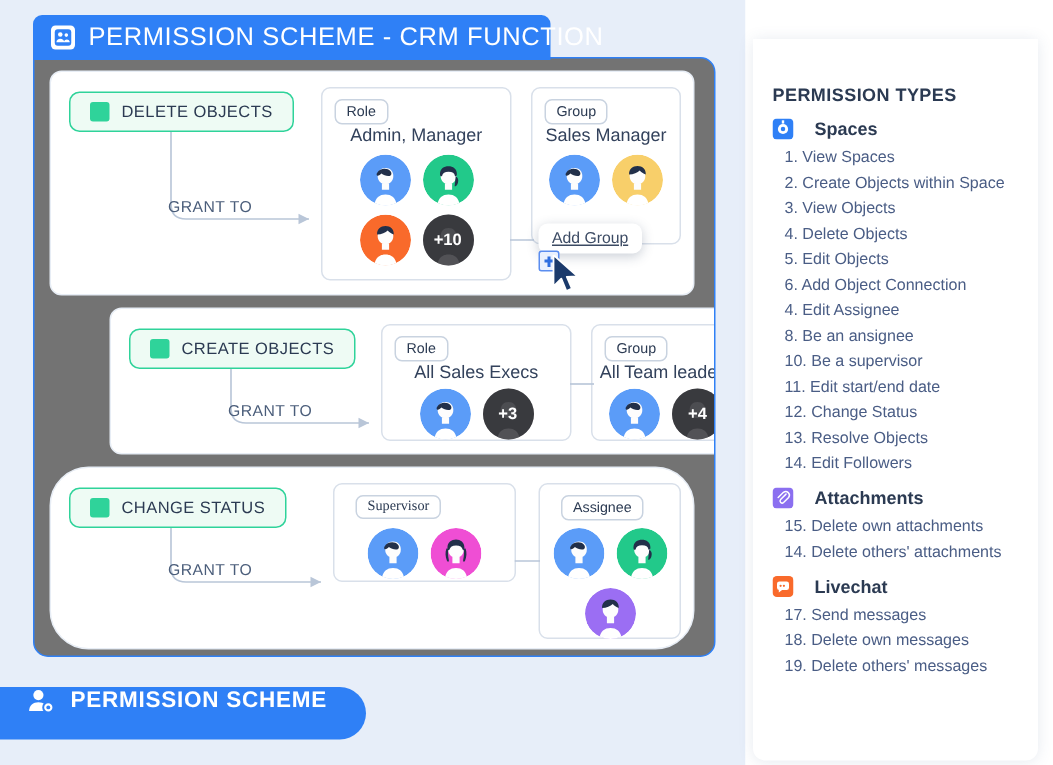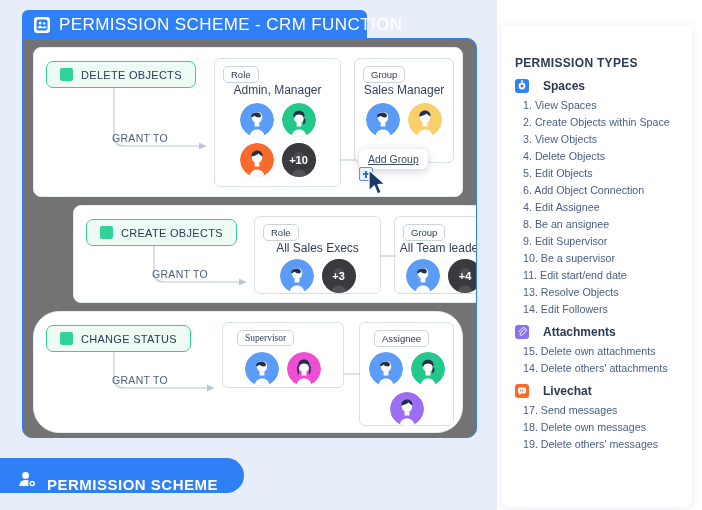--- a/index.html
+++ b/index.html
@@ -102,21 +102,21 @@
     background:#eaf1fe;display:flex;align-items:center;justify-content:center;z-index:6;
   }
   #add-group-button::before{content:"";position:absolute;width:7px;height:1.4px;background:#2f6fe0;}
   #add-group-button::after{content:"";position:absolute;width:1.4px;height:7px;background:#2f6fe0;}
   #mouse-cursor{position:absolute;z-index:7;}
 
   
   #bottom-pill{
     position:absolute;left:0;top:458px;width:244px;height:35px;
     background:#2f80f6;border-radius:0 18px 18px 0;
-    display:flex;align-items:flex-end;gap:10px;padding-left:18px;box-sizing:border-box;
+    display:flex;align-items:flex-start;gap:10px;padding-left:18px;box-sizing:border-box;
   }
   #bottom-pill-text{color:#fff;font-size:15px;font-weight:bold;letter-spacing:.5px;white-space:nowrap;}
 
   
   #right-panel{
     position:absolute;left:497px;top:0;width:205px;height:510px;background:#ffffff;
   }
   #perm-types-card{
     position:absolute;left:5px;top:6px;width:190px;height:481px;
     background:#ffffff;border-radius:0 0 8px 8px;
@@ -424,23 +424,23 @@
     </div>
     <div class="perm-item">1. View Spaces</div>
     <div class="perm-item">2. Create Objects within Space</div>
 
     <div class="perm-item">3. View Objects</div>
     <div class="perm-item">4. Delete Objects</div>
     <div class="perm-item">5. Edit Objects</div>
     <div class="perm-item">6. Add Object Connection</div>
     <div class="perm-item">4. Edit Assignee</div>
     <div class="perm-item">8. Be an ansignee</div>
-    <div class="perm-item">9. Edit Supervisor</div>
     <div class="perm-item">10. Be a supervisor</div>
     <div class="perm-item">11. Edit start/end date</div>
+    <div class="perm-item">12. Change Status</div>
     <div class="perm-item">13. Resolve Objects</div>
     <div class="perm-item">14. Edit Followers</div>
 
     <div class="group-head">
       <span class="group-icon">
         <svg width="14" height="14" viewBox="0 0 14 14">
           <rect x="0" y="0" width="14" height="14" rx="3" fill="#8b6ff0"></rect>
           <path d="M9.6 4.3 5.2 8.7a1.7 1.7 0 0 0 2.4 2.4l4.1-4.1a3 3 0 0 0-4.2-4.2L3.2 7.1" fill="none" stroke="#ffffff" stroke-width="1.2" stroke-linecap="round" transform="scale(.82) translate(1.4,1.1)"></path>
         </svg>
       </span>

